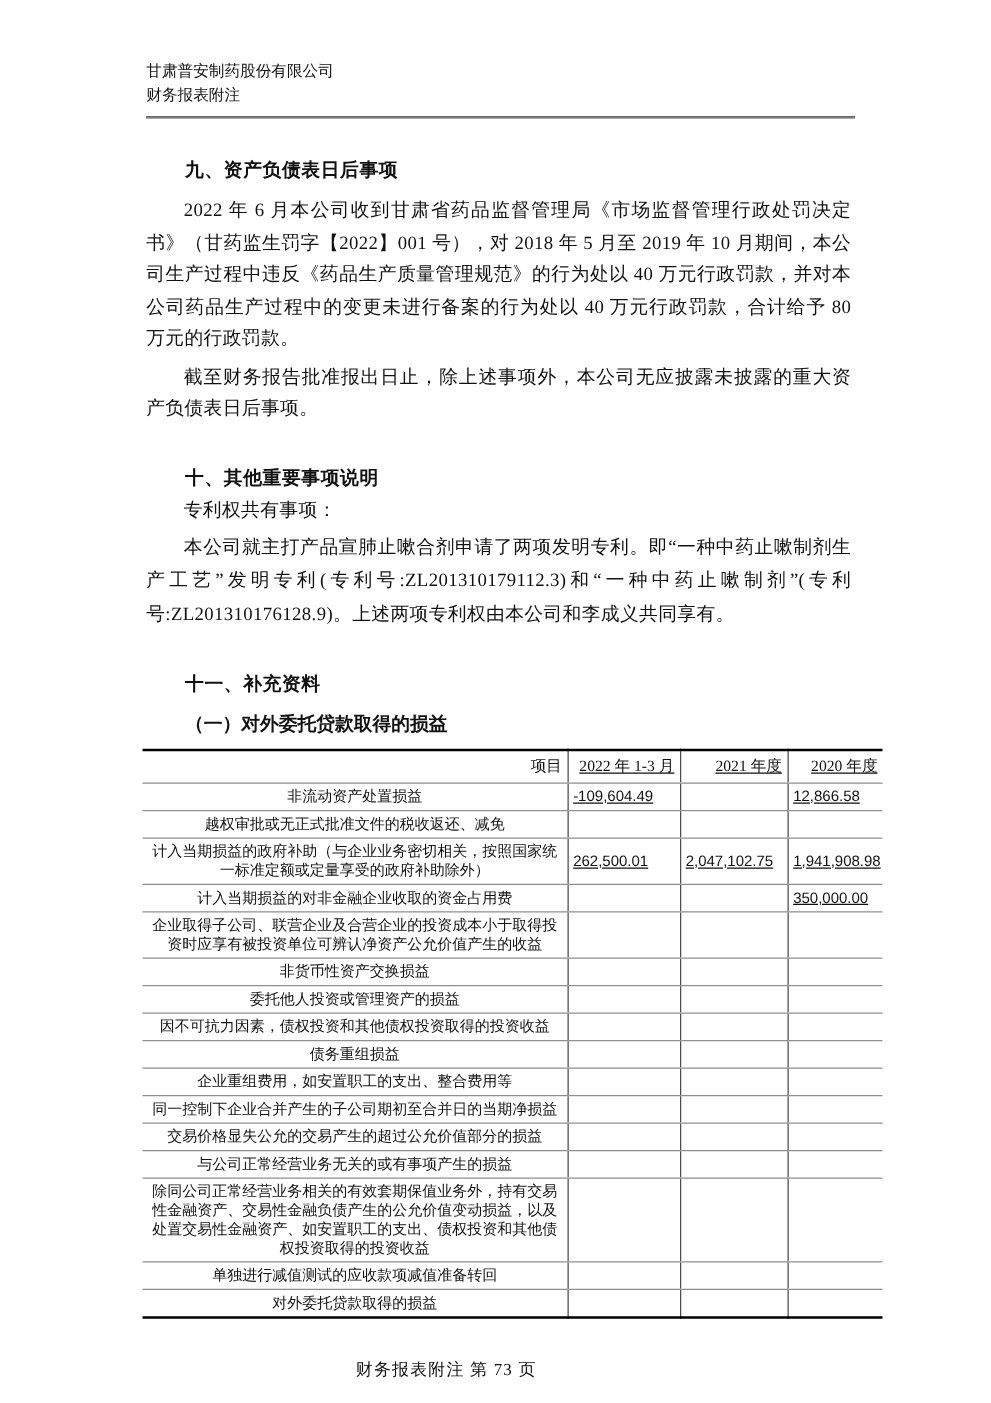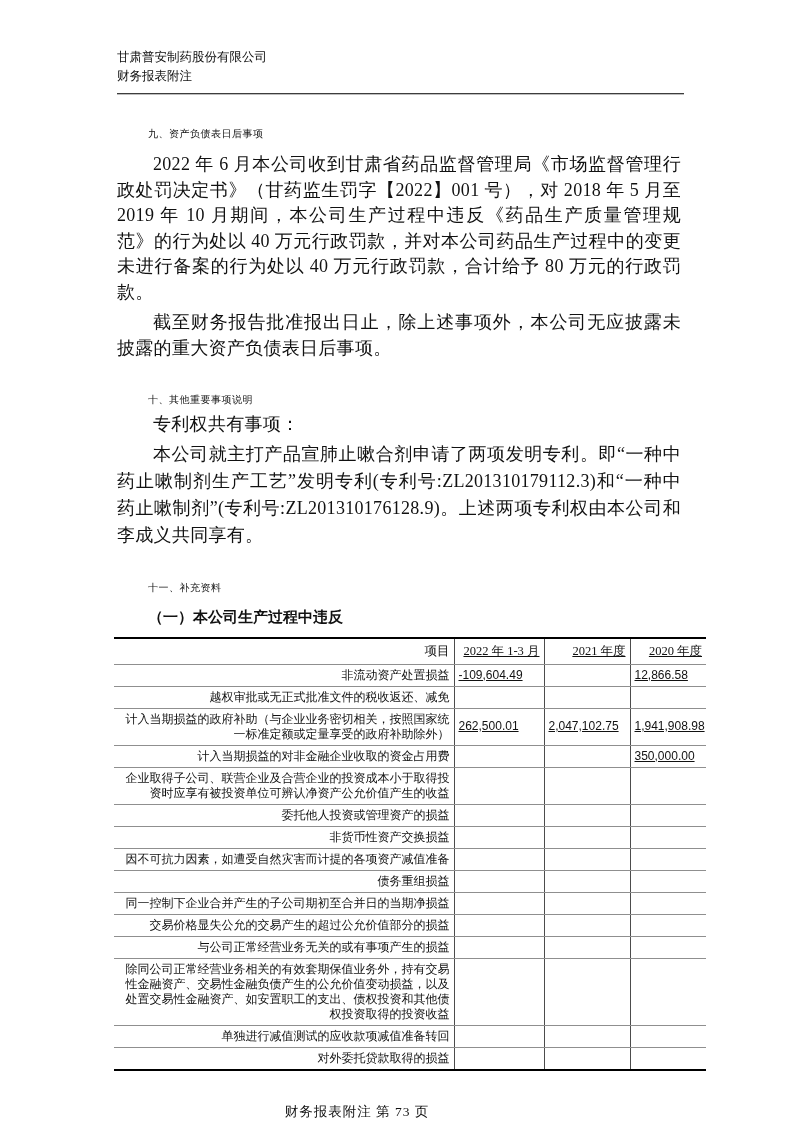--- a/index.html
+++ b/index.html
@@ -23,33 +23,33 @@
   .header-rule {
     margin: 7px 0 0 117px;
     width: 567px;
     height: 2px;
     background: #3d3d3d;
     border-bottom: 1px solid #bdbdbd;
   }
   
   .sec-title {
     margin: 32px 0 0 148px;
-    font-size: 10px;
-    font-weight: normal;
+    font-size: 15px;
+    font-weight: bold;
     letter-spacing: 0.5px;
   }
   .sub-title {
     margin: 13px 0 0 148px;
     font-size: 15px;
     font-weight: bold;
   }
   p.body-para {
     margin: 11px 0 0 117px;
     width: 564px;
-    font-size: 18px;
+    font-size: 15px;
     line-height: 25.5px;
     text-align: justify;
     text-indent: 2em;
     letter-spacing: 0.3px;
     font-family: Liberation Serif, serif;
   }
   p.tight { margin-top: 5px; }
   p.patent { line-height: 27px; margin-top: 3px; }
   
   table.nonrecurring {
@@ -74,21 +74,21 @@
   }
   table.nonrecurring td {
     font-size: 12px;
     line-height: 15px;
     padding: 3px 4px;
     border-bottom: 1px solid #8f8f8f;
     vertical-align: middle;
   }
   table.nonrecurring th + th,
   table.nonrecurring td + td { border-left: 1px solid #4c4c4c; text-decoration: underline; }
-  td.item { text-align: right; margin-left: 42px; }
+  td.item { text-align: center; margin-left: 42px; }
   td.num {
     text-align: left;
     font-family: "Liberation Sans", "DejaVu Sans", sans-serif;
     font-size: 11.5px;
   }
   
   .page-footer {
     margin: 32px 0 0 117px;
     width: 480px;
     text-align: center;
@@ -109,21 +109,21 @@
 
   <div class="sec-title">九、资产负债表日后事项</div>
   <p class="body-para">2022 年 6 月本公司收到甘肃省药品监督管理局《市场监督管理行政处罚决定书》（甘药监生罚字【2022】001 号），对 2018 年 5 月至 2019 年 10 月期间，本公司生产过程中违反《药品生产质量管理规范》的行为处以 40 万元行政罚款，并对本公司药品生产过程中的变更未进行备案的行为处以 40 万元行政罚款，合计给予 80 万元的行政罚款。</p>
   <p class="body-para tight">截至财务报告批准报出日止，除上述事项外，本公司无应披露未披露的重大资产负债表日后事项。</p>
 
   <div class="sec-title">十、其他重要事项说明</div>
   <p class="body-para tight">专利权共有事项：</p>
   <p class="body-para patent">本公司就主打产品宣肺止嗽合剂申请了两项发明专利。即“一种中药止嗽制剂生产工艺”发明专利(专利号:ZL201310179112.3)和“一种中药止嗽制剂”(专利号:ZL201310176128.9)。上述两项专利权由本公司和李成义共同享有。</p>
 
   <div class="sec-title">十一、补充资料</div>
-  <div class="sub-title">（一）本公司生产过程中违反</div>
+  <div class="sub-title">（一）对外委托贷款取得的损益</div>
 
   <table class="nonrecurring">
     <colgroup>
         <col class="c1">
         <col class="c2">
         <col class="c3">
         <col class="c4">
       </colgroup>
     <thead>
       <tr>
@@ -158,39 +158,45 @@
         <td class="num"></td>
         <td class="num">350,000.00</td>
       </tr>
       <tr>
         <td class="item">企业取得子公司、联营企业及合营企业的投资成本小于取得投资时应享有被投资单位可辨认净资产公允价值产生的收益</td>
         <td class="num"></td>
         <td class="num"></td>
         <td class="num"></td>
       </tr>
       <tr>
+        <td class="item">非货币性资产交换损益</td>
+        <td class="num"></td>
+        <td class="num"></td>
+        <td class="num"></td>
+      </tr>
+      <tr>
         <td class="item">委托他人投资或管理资产的损益</td>
         <td class="num"></td>
         <td class="num"></td>
         <td class="num"></td>
       </tr>
       <tr>
-        <td class="item">非货币性资产交换损益</td>
-        <td class="num"></td>
-        <td class="num"></td>
-        <td class="num"></td>
-      </tr>
-      <tr>
-        <td class="item">因不可抗力因素，如遭受自然灾害而计提的各项资产减值准备</td>
+        <td class="item">因不可抗力因素，债权投资和其他债权投资取得的投资收益</td>
         <td class="num"></td>
         <td class="num"></td>
         <td class="num"></td>
       </tr>
       <tr>
         <td class="item">债务重组损益</td>
+        <td class="num"></td>
+        <td class="num"></td>
+        <td class="num"></td>
+      </tr>
+      <tr>
+        <td class="item">企业重组费用，如安置职工的支出、整合费用等</td>
         <td class="num"></td>
         <td class="num"></td>
         <td class="num"></td>
       </tr>
       <tr>
         <td class="item">同一控制下企业合并产生的子公司期初至合并日的当期净损益</td>
         <td class="num"></td>
         <td class="num"></td>
         <td class="num"></td>
       </tr>

